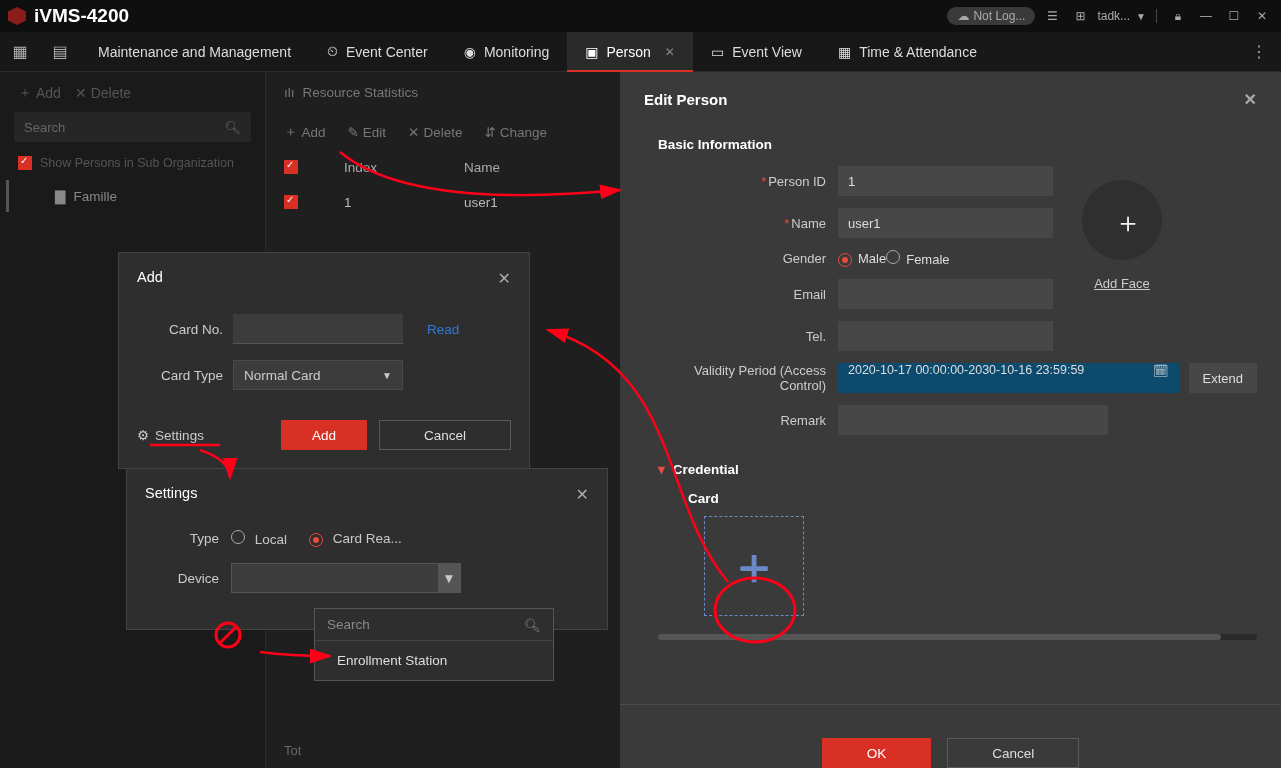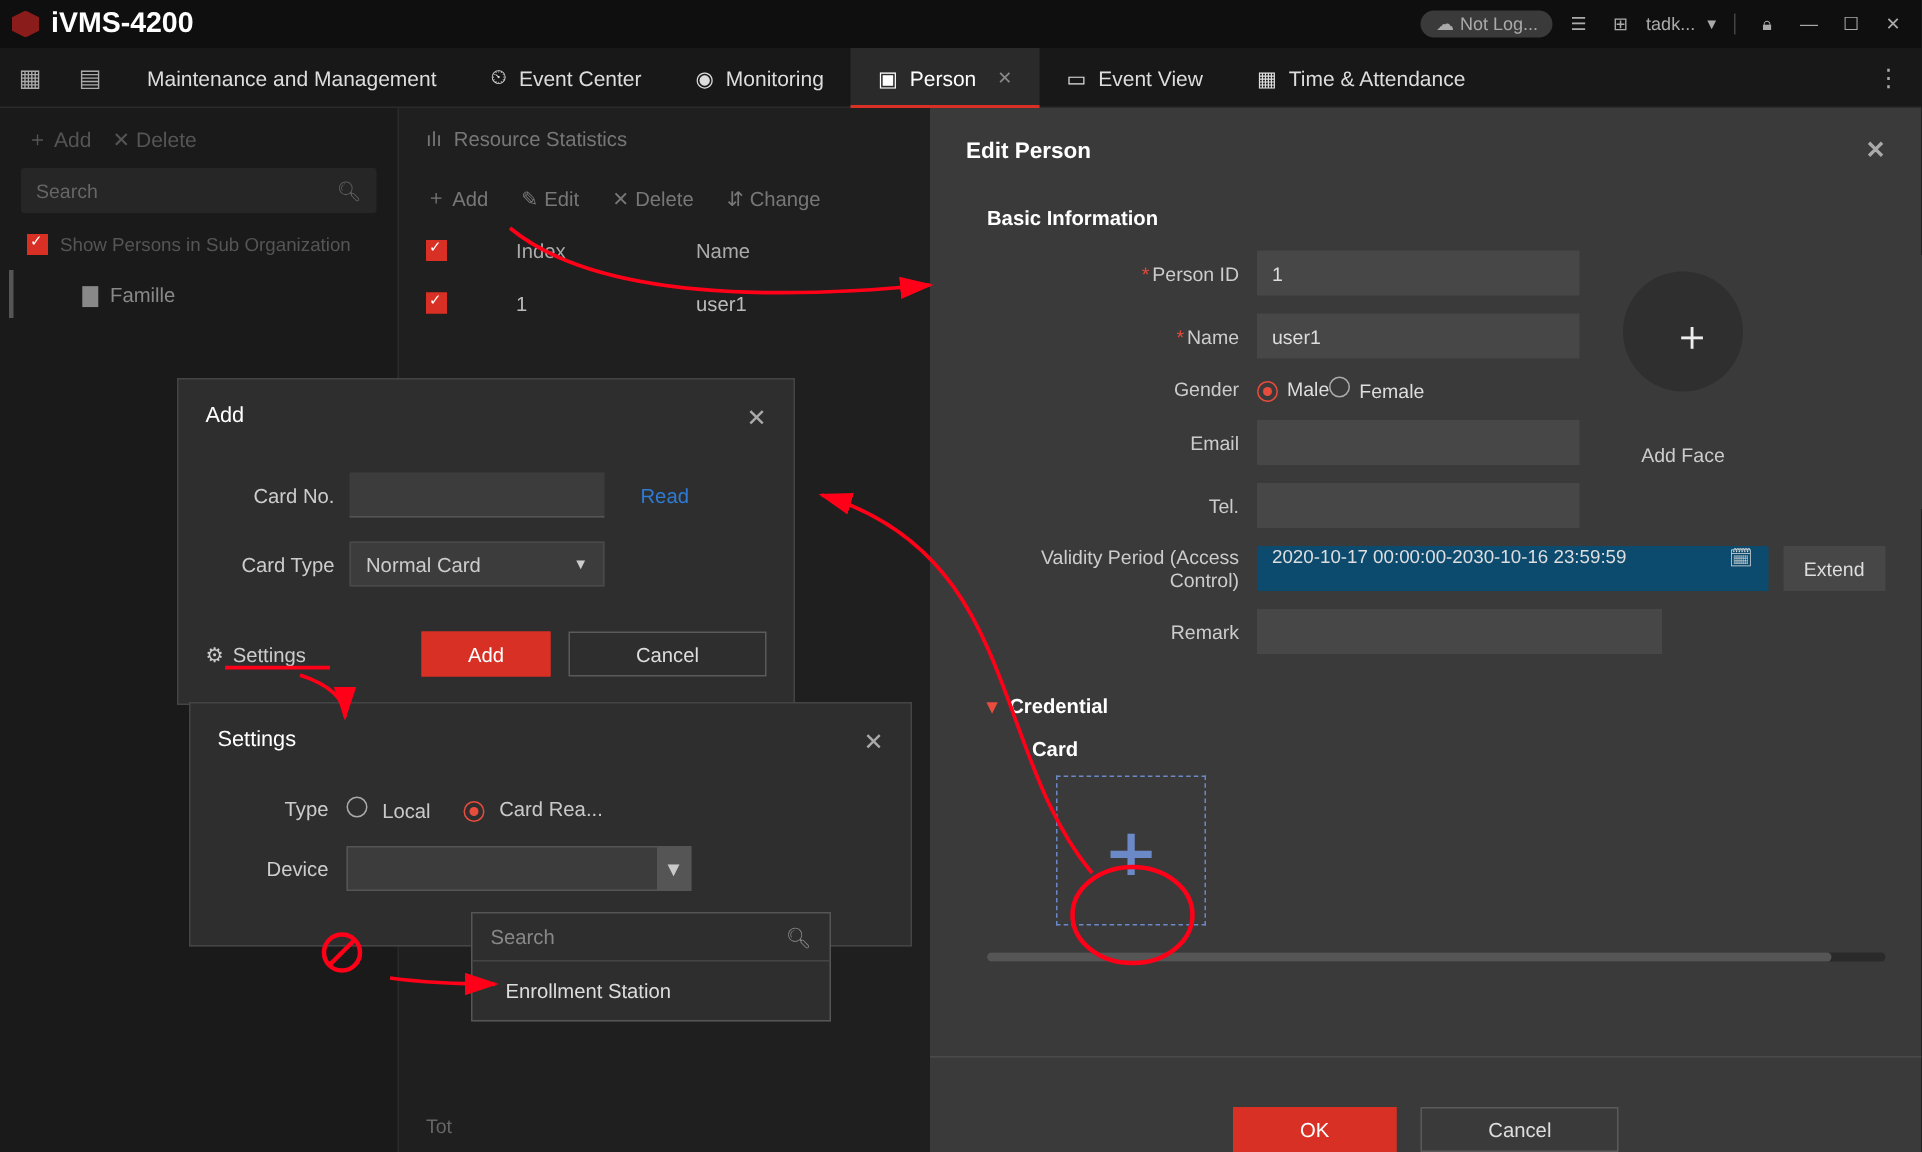--- a/index.html
+++ b/index.html
@@ -259,21 +259,21 @@
           </div>
         <div class="frow">
             <div class="flabel">Tel.</div>
             <input class="finput" style="">
           </div>
       </div>
       <div class="form-right">
         <div class="face-ph">
             <span class="face-plus">＋</span>
           </div>
-        <div style="margin-top:35px;">Add Face</div>
+        <div style="margin-top:16px;text-decoration:underline;">Add Face</div>
       </div>
     </div>
     <div class="frow validity-row">
       <div class="flabel">Validity Period (Access Control)</div>
       <div class="val-box">
           <span>2020-10-17 00:00:00-2030-10-16 23:59:59</span>
           <span style="margin-left:auto;">🗓︎</span>
         </div>
       <div class="extend-btn">Extend</div>
     </div>

